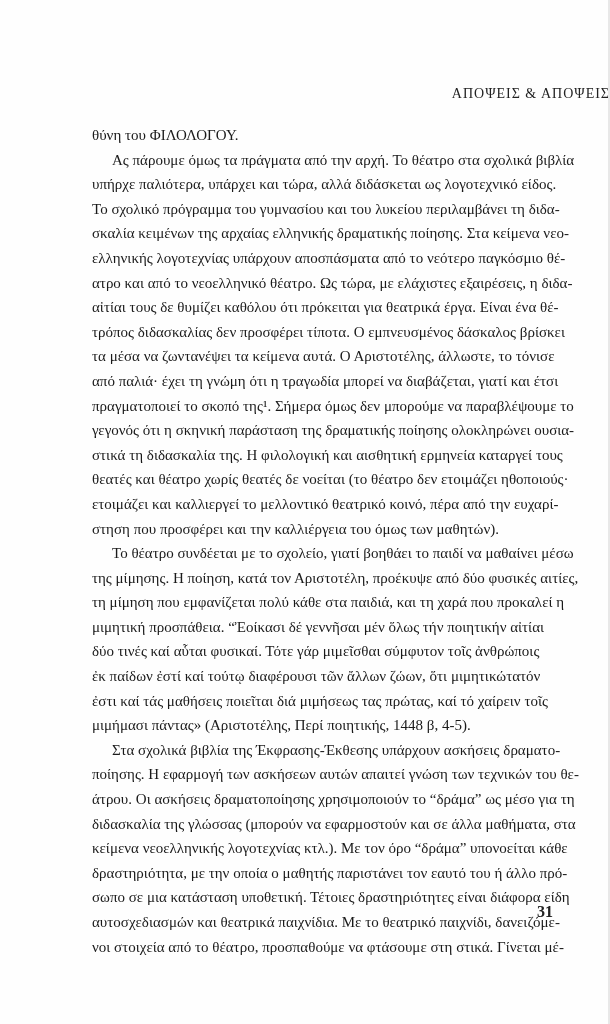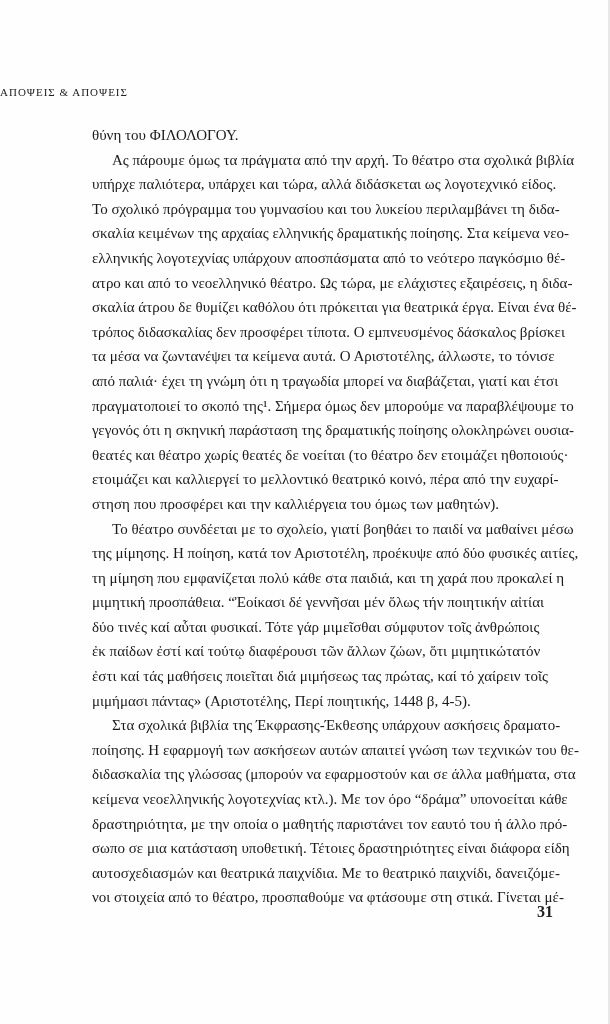--- a/index.html
+++ b/index.html
@@ -1,59 +1,61 @@
 <!DOCTYPE html>
 <html><head>
 <meta charset="utf-8">
 <style>
   html, body { margin:0; padding:0; background:#ffffff; }
   body { width:610px; height:1024px; position:relative; overflow:hidden;
          font-family:"Liberation Serif", "DejaVu Serif", serif; color:#1a1a1a; }
   .page { position:absolute; left:0; top:0; width:610px; height:1024px; background:#fefefe; }
-  .running-head { position:absolute; top:86px; left:0; width:610px; text-align:left;
-                  font-size:11px; letter-spacing:1px; color:#222; }
+  .running-head { position:absolute; top:86px; left:0; width:610px; text-align:right;
+                  font-size:14px; letter-spacing:1px; color:#222; }
   .body-text { position:absolute; top:123px; left:92px; width:408px; font-size:15px; line-height:24.6px; }
   .line { white-space:nowrap; display:block; text-align:justify; text-align-last:justify; height:24.6px; }
   .line.last { text-align-last:left; }
   .line.indent { padding-left:20px; }
   .page-number { position:absolute; top:903px; left:537px; font-size:16px; font-weight:bold; color:#222; }
   .edge { position:absolute; top:0; right:0; width:2px; height:1024px; background:#e8e8e8; }
 </style>
 </head>
 <body>
 
 <div class="page">
   <div class="running-head">ΑΠΟΨΕΙΣ &amp; ΑΠΟΨΕΙΣ</div>
   <div class="body-text" id="body-text">
       <span class="line last">θύνη του ΦΙΛΟΛΟΓΟΥ.</span>
       <span class="line indent">Ας πάρουμε όμως τα πράγματα από την αρχή. Το θέατρο στα σχολικά βιβλία</span>
       <span class="line">υπήρχε παλιότερα, υπάρχει και τώρα, αλλά διδάσκεται ως λογοτεχνικό είδος.</span>
       <span class="line">Το σχολικό πρόγραμμα του γυμνασίου και του λυκείου περιλαμβάνει τη διδα-</span>
       <span class="line">σκαλία κειμένων της αρχαίας ελληνικής δραματικής ποίησης. Στα κείμενα νεο-</span>
       <span class="line">ελληνικής λογοτεχνίας υπάρχουν αποσπάσματα από το νεότερο παγκόσμιο θέ-</span>
       <span class="line">ατρο και από το νεοελληνικό θέατρο. Ως τώρα, με ελάχιστες εξαιρέσεις, η διδα-</span>
-      <span class="line">σκαλία άτρου δε θυμίζει καθόλου ότι πρόκειται για θεατρικά έργα. Είναι ένα θέ-</span>
+      <span class="line">αἰτίαι τους δε θυμίζει καθόλου ότι πρόκειται για θεατρικά έργα. Είναι ένα θέ-</span>
       <span class="line">τρόπος διδασκαλίας δεν προσφέρει τίποτα. Ο εμπνευσμένος δάσκαλος βρίσκει</span>
       <span class="line">τα μέσα να ζωντανέψει τα κείμενα αυτά. Ο Αριστοτέλης, άλλωστε, το τόνισε</span>
       <span class="line">από παλιά· έχει τη γνώμη ότι η τραγωδία μπορεί να διαβάζεται, γιατί και έτσι</span>
       <span class="line">πραγματοποιεί το σκοπό της¹. Σήμερα όμως δεν μπορούμε να παραβλέψουμε το</span>
       <span class="line">γεγονός ότι η σκηνική παράσταση της δραματικής ποίησης ολοκληρώνει ουσια-</span>
+      <span class="line">στικά τη διδασκαλία της. Η φιλολογική και αισθητική ερμηνεία καταργεί τους</span>
       <span class="line">θεατές και θέατρο χωρίς θεατές δε νοείται (το θέατρο δεν ετοιμάζει ηθοποιούς·</span>
       <span class="line">ετοιμάζει και καλλιεργεί το μελλοντικό θεατρικό κοινό, πέρα από την ευχαρί-</span>
       <span class="line last">στηση που προσφέρει και την καλλιέργεια του όμως των μαθητών).</span>
       <span class="line indent">Το θέατρο συνδέεται με το σχολείο, γιατί βοηθάει το παιδί να μαθαίνει μέσω</span>
       <span class="line">της μίμησης. Η ποίηση, κατά τον Αριστοτέλη, προέκυψε από δύο φυσικές αιτίες,</span>
       <span class="line">τη μίμηση που εμφανίζεται πολύ κάθε στα παιδιά, και τη χαρά που προκαλεί η</span>
       <span class="line">μιμητική προσπάθεια. “Ἐοίκασι δέ γεννῆσαι μέν ὅλως τήν ποιητικήν αἰτίαι</span>
       <span class="line">δύο τινές καί αὗται φυσικαί. Τότε γάρ μιμεῖσθαι σύμφυτον τοῖς ἀνθρώποις</span>
       <span class="line">ἐκ παίδων ἐστί καί τούτῳ διαφέρουσι τῶν ἄλλων ζώων, ὅτι μιμητικώτατόν</span>
       <span class="line">ἐστι καί τάς μαθήσεις ποιεῖται διά μιμήσεως τας πρώτας, καί τό χαίρειν τοῖς</span>
       <span class="line last">μιμήμασι πάντας» (Αριστοτέλης, Περί ποιητικής, 1448 β, 4-5).</span>
       <span class="line indent">Στα σχολικά βιβλία της Έκφρασης-Έκθεσης υπάρχουν ασκήσεις δραματο-</span>
       <span class="line">ποίησης. Η εφαρμογή των ασκήσεων αυτών απαιτεί γνώση των τεχνικών του θε-</span>
+      <span class="line">άτρου. Οι ασκήσεις δραματοποίησης χρησιμοποιούν το “δράμα” ως μέσο για τη</span>
       <span class="line">διδασκαλία της γλώσσας (μπορούν να εφαρμοστούν και σε άλλα μαθήματα, στα</span>
       <span class="line">κείμενα νεοελληνικής λογοτεχνίας κτλ.). Με τον όρο “δράμα” υπονοείται κάθε</span>
       <span class="line">δραστηριότητα, με την οποία ο μαθητής παριστάνει τον εαυτό του ή άλλο πρό-</span>
       <span class="line">σωπο σε μια κατάσταση υποθετική. Τέτοιες δραστηριότητες είναι διάφορα είδη</span>
       <span class="line">αυτοσχεδιασμών και θεατρικά παιχνίδια. Με το θεατρικό παιχνίδι, δανειζόμε-</span>
       <span class="line">νοι στοιχεία από το θέατρο, προσπαθούμε να φτάσουμε στη στικά. Γίνεται μέ-</span>
     </div>
   <div class="page-number">31</div>
   <div class="edge"></div>
 </div>

